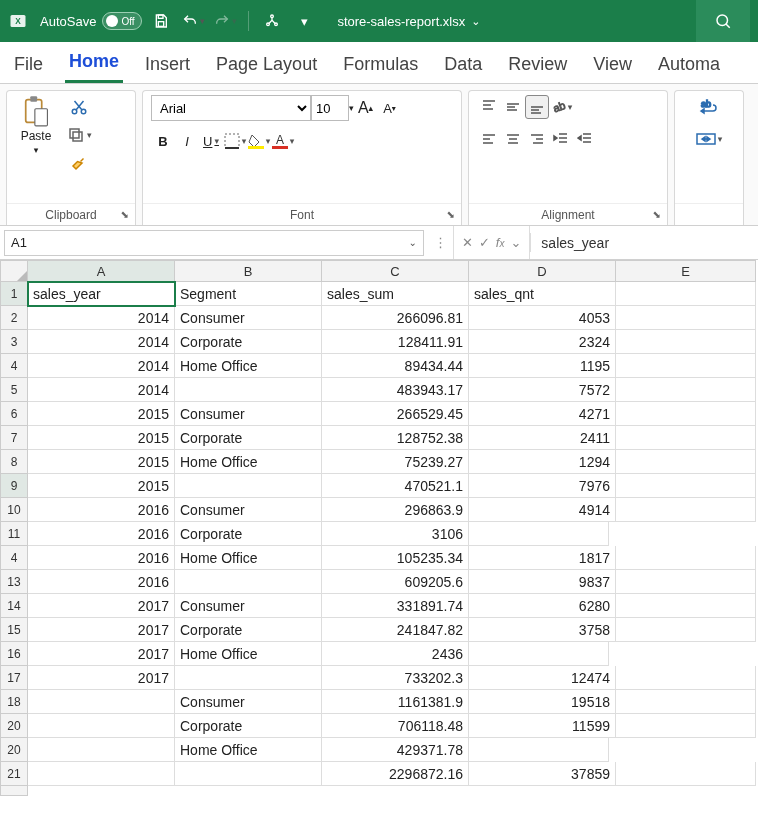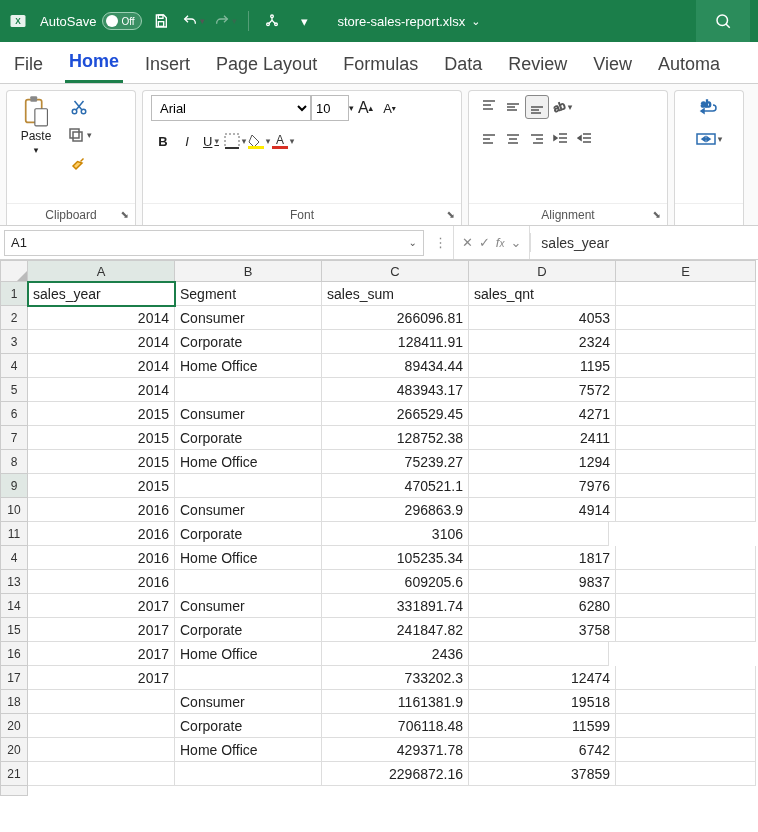--- a/index.html
+++ b/index.html
@@ -490,21 +490,20 @@
         <div class="cell cB">Corporate</div>
         <div class="cell cC num">706118.48</div>
         <div class="cell cD num">11599</div>
         <div class="cell cE"></div>
       </div>
       <div class="row-body">
         <div class="rh">20</div>
         <div class="cell cA num"></div>
         <div class="cell cB">Home Office</div>
         <div class="cell cC num">429371.78</div>
-        <div class="cell cD num">6742</div>
         <div class="cell cE"></div>
       </div>
       <div class="row-body">
         <div class="rh">21</div>
         <div class="cell cA num"></div>
         <div class="cell cB"></div>
         <div class="cell cC num">2296872.16</div>
         <div class="cell cD num">37859</div>
         <div class="cell cE"></div>
       </div>

